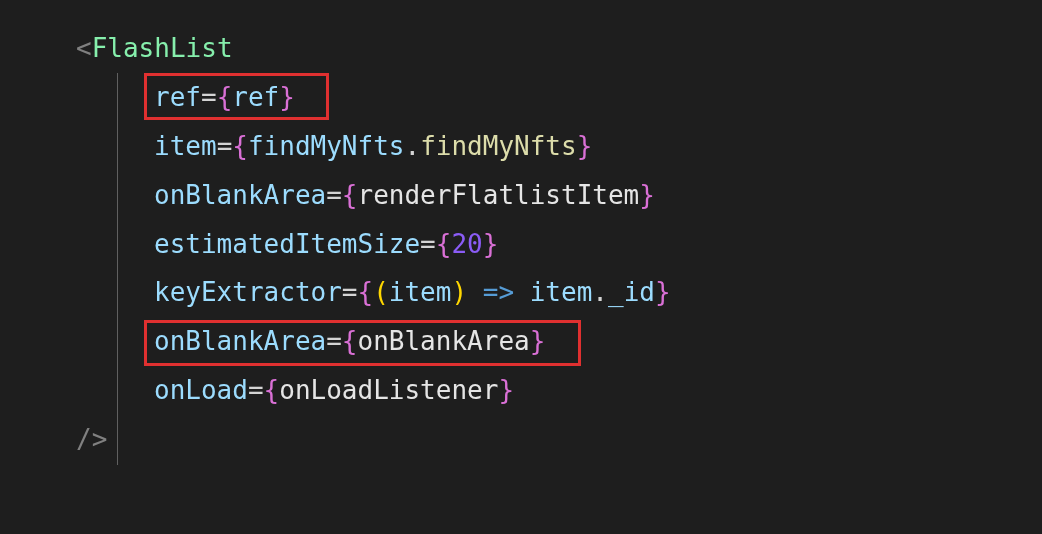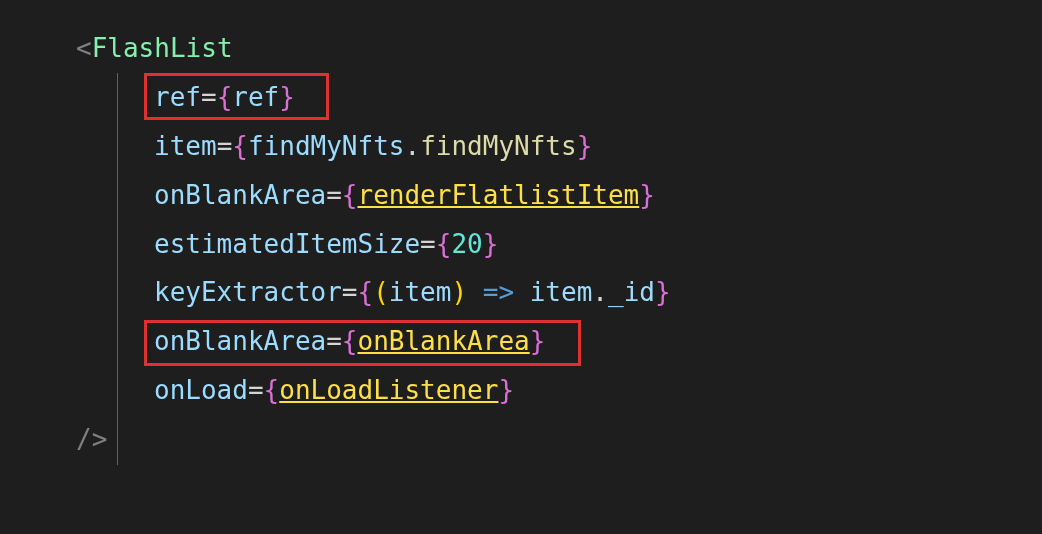--- a/index.html
+++ b/index.html
@@ -32,22 +32,22 @@
       background: #606060;
       pointer-events: none;
     }
     .bracket1 { color: #808080; }
     .component { color: #86efac; }
     .attr { color: #9cdcfe; }
     .operator { color: #d4d4d4; }
     .brace { color: #da70d6; }
     .ident { color: #9cdcfe; }
     .method { color: #dcdcaa; }
-    .pale-yellow { color: #fde047; text-decoration: underline; }
-    .number { color: #5eead4; }
+    .pale-yellow { color: #e5e5e5; }
+    .number { color: #8b5cf6; }
     .arrow { color: #569cd6; }
     .dot { color: #d4d4d4; }
     .paren { color: #ffd700; }
     .highlight-box {
       border: 3px solid #e03030;
       position: absolute;
       pointer-events: none;
     }
     .box1 {
       left: 144px;

